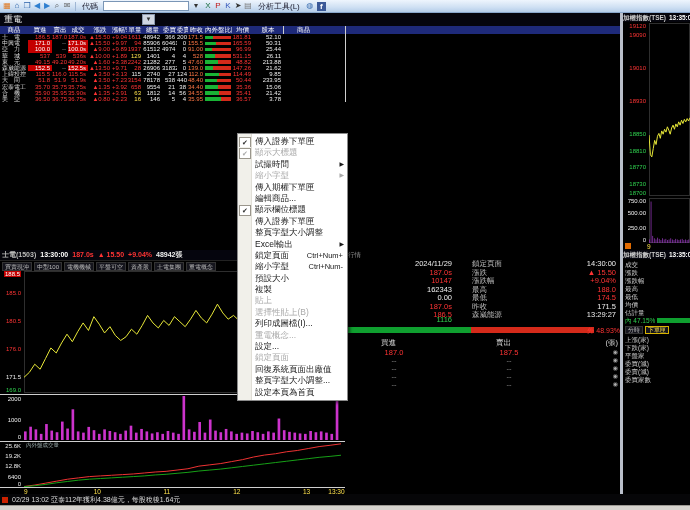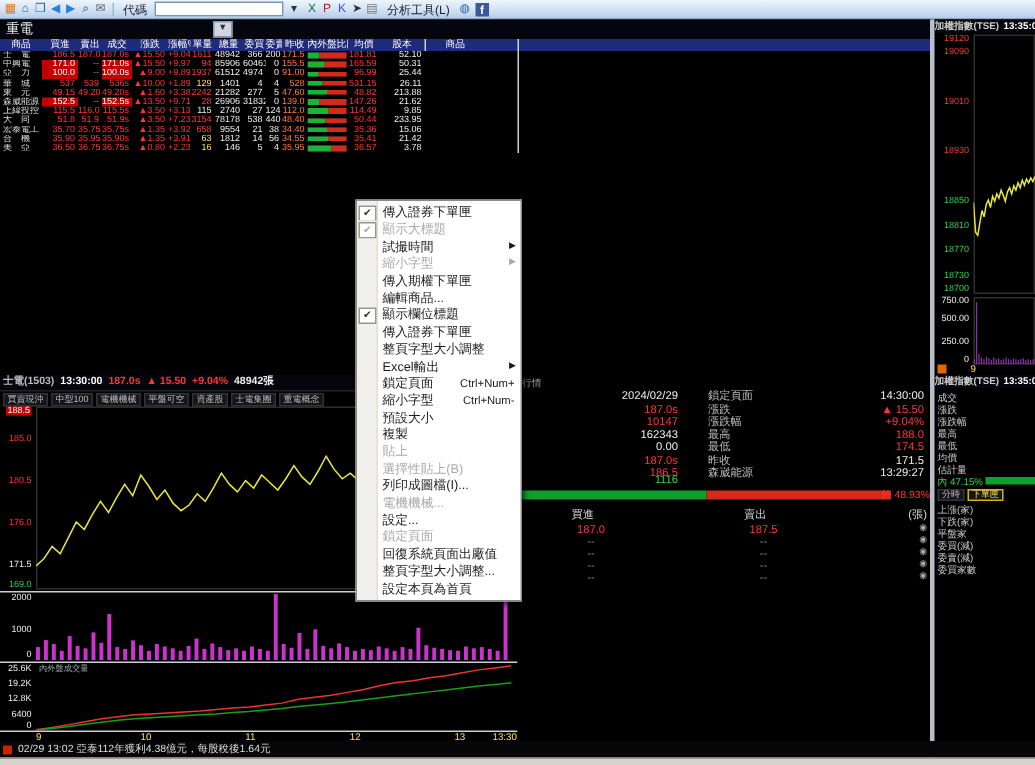--- a/index.html
+++ b/index.html
@@ -527,21 +527,21 @@
       <span class="xlab" style="left: 66%; top: 0px;">12</span>
       <span class="xlab" style="left: 88%; top: 0px;">13</span>
       <span class="xlab" style="left: 96%; top: 0px;">13:30</span>
     </div>
 </div>
 
 <div class="abs qpanel">
   <span class="qtitle">行情</span>
   <div>
       <div class="qrow" style="top: 10px;">
-        <span class="qv1" style="color: rgb(238, 238, 238);">2024/02/29</span>
+        <span class="qv1" style="color: rgb(238, 238, 238);">2024/11/29</span>
         <span class="qlb">鎖定頁面</span>
         <span class="qv2" style="color: rgb(238, 238, 238);">14:30:00</span>
       </div>
       <div class="qrow" style="top: 18.5px;">
         <span class="qv1" style="color: rgb(255, 52, 52);">187.0s</span>
         <span class="qlb">漲跌</span>
         <span class="qv2" style="color: rgb(255, 52, 52);">▲ 15.50</span>
       </div>
       <div class="qrow" style="top: 27px;">
         <span class="qv1" style="color: rgb(255, 52, 52);">10147</span>
@@ -620,19 +620,19 @@
     <div class="mi"><span>傳入證券下單匣</span></div>
     <div class="mi"><span>整頁字型大小調整</span></div>
     <div class="mi"><span>Excel輸出</span><span class="msub">▶</span></div>
     <div class="mi"><span>鎖定頁面</span><span class="msc">Ctrl+Num+</span></div>
     <div class="mi"><span>縮小字型</span><span class="msc">Ctrl+Num-</span></div>
     <div class="mi"><span>預設大小</span></div>
     <div class="mi"><span>複製</span></div>
     <div class="mi dis"><span>貼上</span></div>
     <div class="mi dis"><span>選擇性貼上(B)</span></div>
     <div class="mi"><span>列印成圖檔(I)...</span></div>
-    <div class="mi dis"><span>電機機械...</span></div>
+    <div class="mi dis"><span>重電概念...</span></div>
     <div class="mi"><span>設定...</span></div>
     <div class="mi dis"><span>鎖定頁面</span></div>
     <div class="mi"><span>回復系統頁面出廠值</span></div>
     <div class="mi"><span>整頁字型大小調整...</span></div>
     <div class="mi"><span>設定本頁為首頁</span></div>
   </div>
 
 </body></html>

